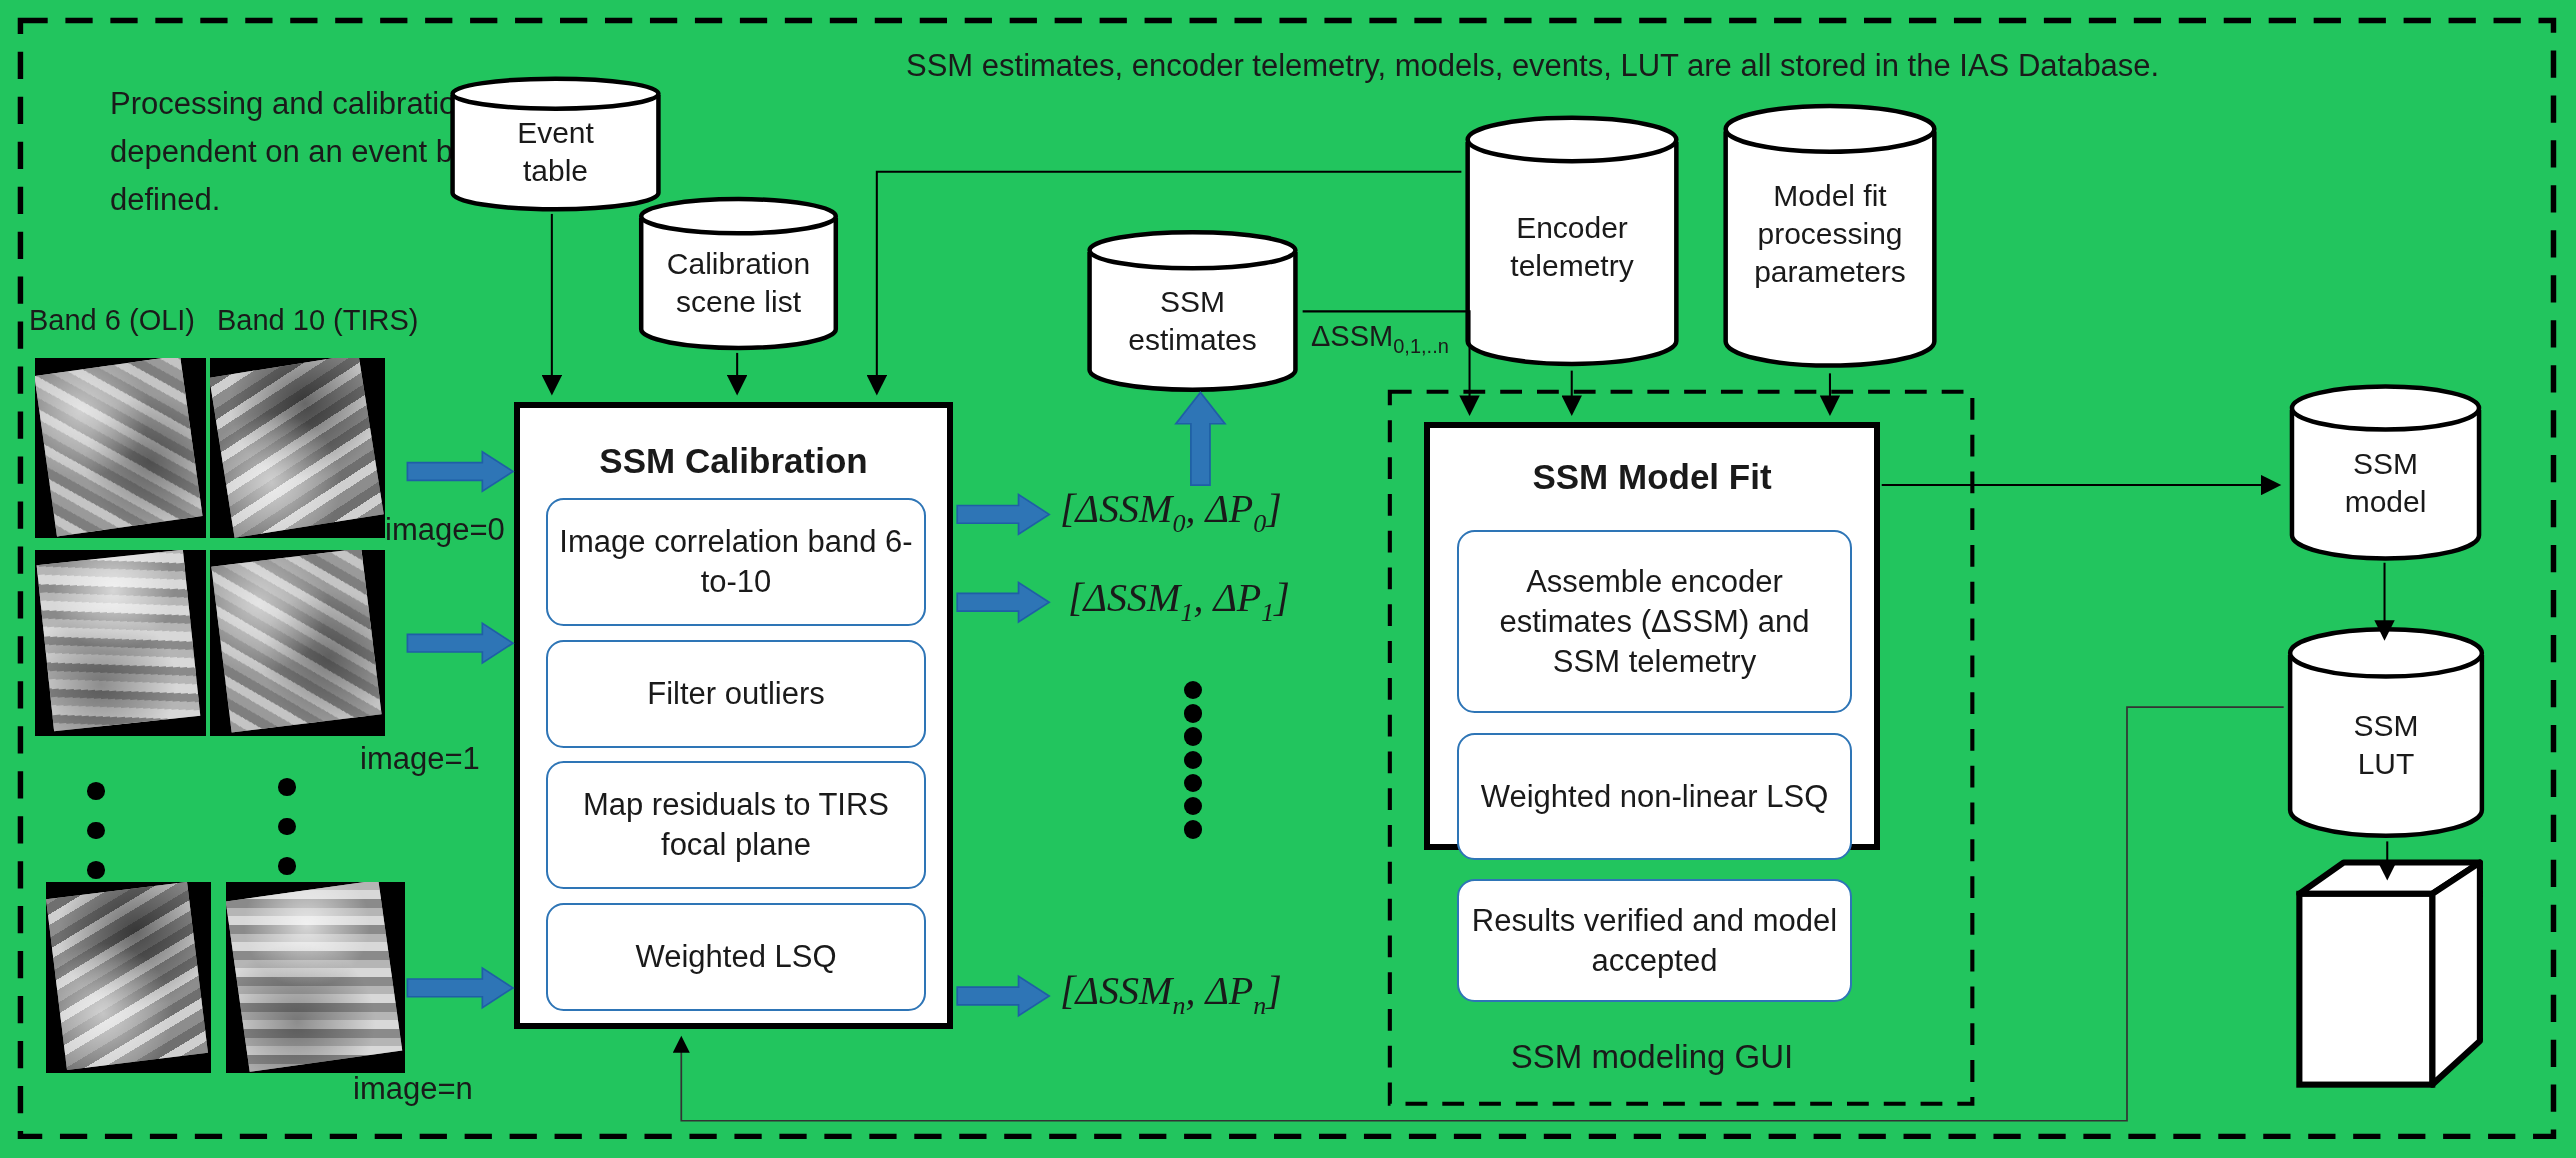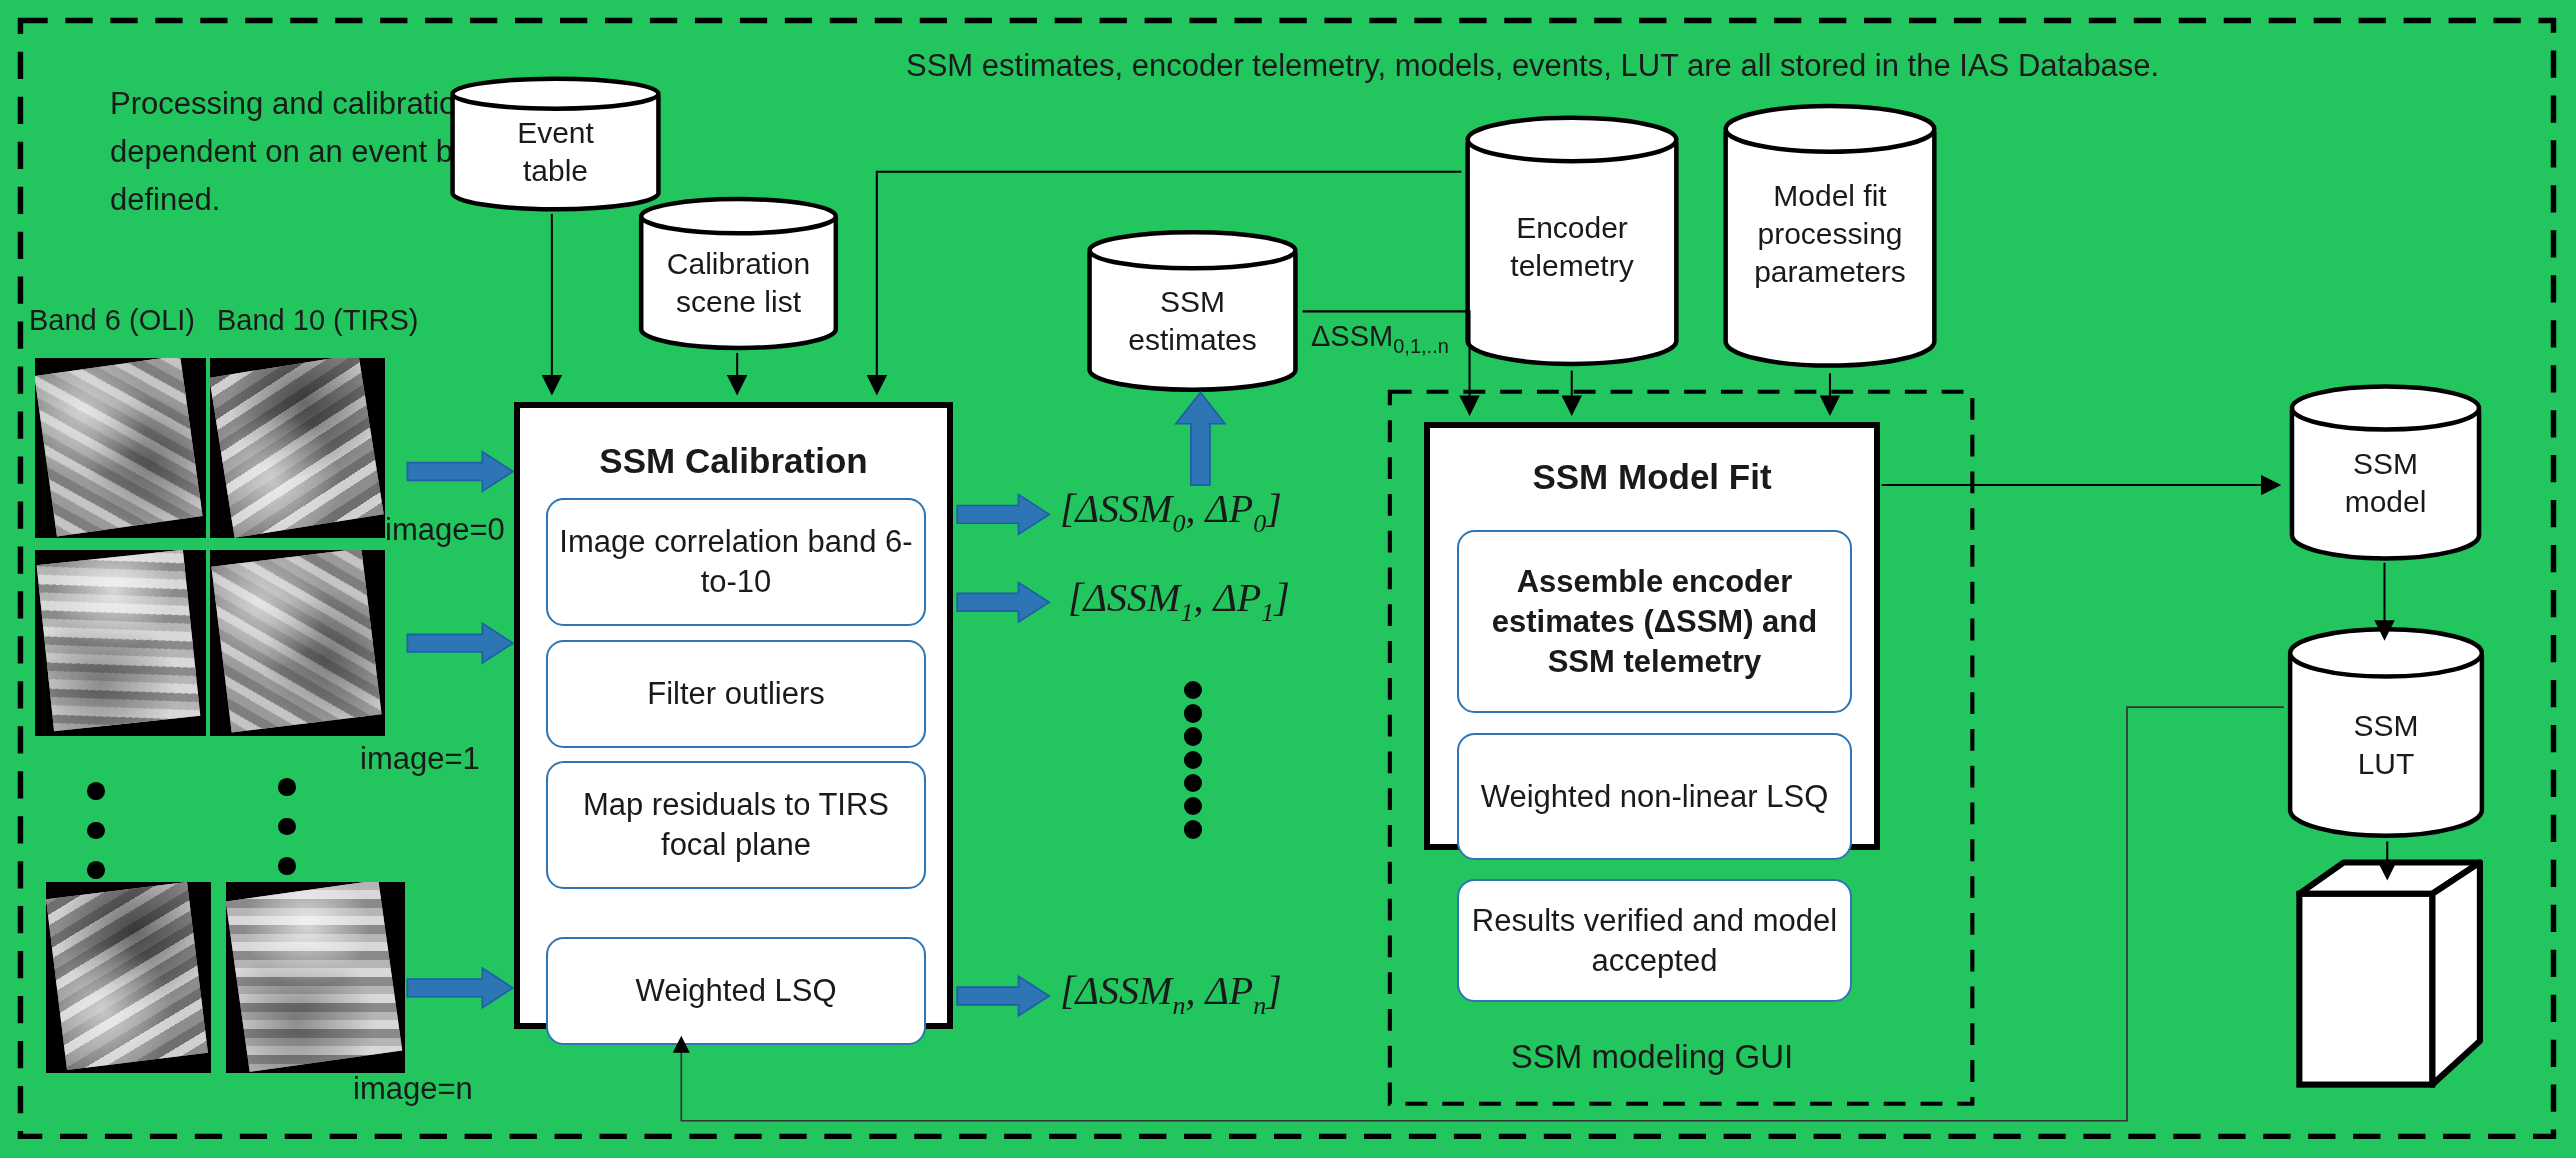--- a/index.html
+++ b/index.html
@@ -106,40 +106,40 @@
       <i style="width:18.4px;height:18.4px;"></i>
       <i style="width:18.4px;height:18.4px;"></i>
       <i style="width:18.4px;height:18.4px;"></i>
     </div>
 
   <div class="procbox" style="left:514px; top:402px; width:439px; height:627px;">
     <div class="proctitle" style="top:33px;">SSM Calibration</div>
     <div class="step" style="left:26px; top:90px; width:380px; height:128px;">Image correlation band 6-to-10</div>
     <div class="step" style="left:26px; top:232px; width:380px; height:108px;">Filter outliers</div>
     <div class="step" style="left:26px; top:353px; width:380px; height:128px;">Map residuals to TIRS focal plane</div>
-    <div class="step" style="left:26px; top:495px; width:380px; height:108px;margin-top:34px;">Weighted LSQ</div>
+    <div class="step" style="left:26px; top:495px; width:380px; height:108px;">Weighted LSQ</div>
   </div>
 
   <div class="abs mathlbl" style="left:1060px; top:485px;">
     <span>[ΔSSM</span><span class="sub">0</span><span>, ΔP</span><span class="sub">0</span><span>]</span>
   </div>
   <div class="abs mathlbl" style="left:1060px; top:574px;margin-left:8px;">
     <span>[ΔSSM</span><span class="sub">1</span><span>, ΔP</span><span class="sub">1</span><span>]</span>
   </div>
   <div class="abs mathlbl" style="left:1060px; top:967px;">
     <span>[ΔSSM</span><span class="sub">n</span><span>, ΔP</span><span class="sub">n</span><span>]</span>
   </div>
 
   <div class="abs deltalbl" style="left:1311px; top:320px;">
     <span>ΔSSM</span><span class="sub">0,1,..n</span>
   </div>
 
   <div class="procbox" style="left:1424px; top:422px; width:456px; height:428px;">
     <div class="proctitle" style="top:29px;">SSM Model Fit</div>
-    <div class="step" style="left:27px; top:102px; width:395px; height:183px;font-weight:bold;">Assemble encoder estimates (ΔSSM) and SSM telemetry</div>
+    <div class="step" style="left:27px; top:102px; width:395px; height:183px;">Assemble encoder estimates (ΔSSM) and SSM telemetry</div>
     <div class="step" style="left:27px; top:305px; width:395px; height:127px;">Weighted non-linear LSQ</div>
     <div class="step" style="left:27px; top:451px; width:395px; height:123px;">Results verified and model accepted</div>
   </div>
   <div class="abs guilbl" style="left:1424px; top:1038px; width:456px;">SSM modeling GUI</div>
 
   <div class="cyl" style="left:446px; top:76px; width:219px; height:136px;">
     <svg viewBox="0 0 100 100" preserveAspectRatio="none">
       <path d="M3,14 L3,86 A47,12 0 0 0 97,86 L97,14" fill="#fff" stroke="#000" stroke-width="4.5" vector-effect="non-scaling-stroke"></path>
       <ellipse cx="50" cy="13" rx="47" ry="11" fill="#fff" stroke="#000" stroke-width="4.5" vector-effect="non-scaling-stroke"></ellipse>
     </svg>

